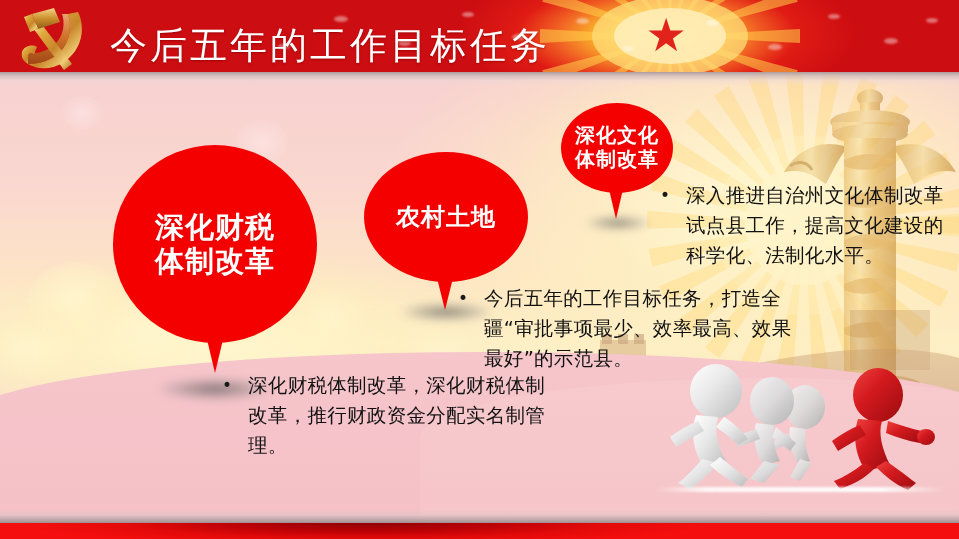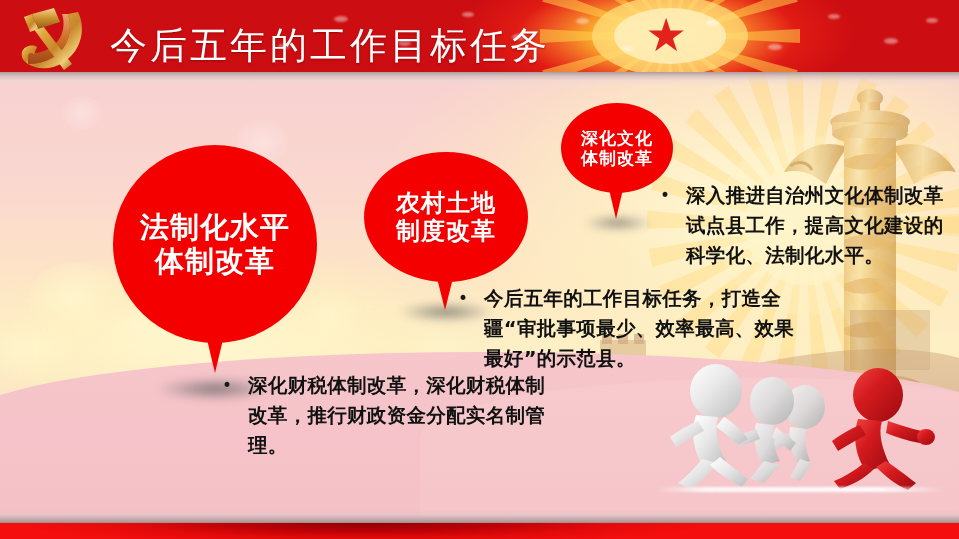--- a/index.html
+++ b/index.html
@@ -145,21 +145,21 @@
     filter:blur(4px);
   }
 
   
   .para{position:absolute;display:flex;}
   .para .bul{
     color:#1a1a1a;font-size:17px;line-height:28px;margin-right:16px;
     flex:0 0 auto;
   }
   .para .ptxt{
-    color:#111111;font-weight:bold;
+    color:#111111;font-weight:normal;
     font-size:19.5px;line-height:30px;letter-spacing:.3px;
   }
 
   
   .runners{position:absolute;left:650px;top:355px;width:309px;height:135px;}
   .ground-line{
     position:absolute;left:655px;top:487px;width:290px;height:5px;
     background:linear-gradient(to right, rgba(255,255,255,0) 0%, rgba(255,255,255,.85) 18%, rgba(255,255,255,.9) 78%, rgba(255,255,255,0) 100%);
     filter:blur(1px);
   }
@@ -372,42 +372,41 @@
 
     <div class="title">今后五年的工作目标任务</div>
   </div>
   <div class="hdr-shine"></div>
 
   <div class="bshadow" style="left:158px;top:378px;width:114px;height:22px;"></div>
   <div class="bubble" style="left:113px;top:145px;width:204px;height:240px;">
     <div class="tail" style="left:91px;top:182px;"></div>
     <div class="ball" style="width:204px;height:198px;">
       <div class="btxt" style="font-size:29px;">
-        <div>法制化水平</div>
+        <div>深化财税</div>
         <div>体制改革</div>
       </div>
     </div>
   </div>
 
   <div class="bshadow" style="left:400px;top:303px;width:92px;height:18px;"></div>
   <div class="bubble" style="left:364px;top:152px;width:164px;height:158px;">
     <div class="tail" style="left:71px;top:118px;border-left-width:10px;border-right-width:10px;border-top-width:40px;"></div>
     <div class="ball" style="width:164px;height:130px;">
       <div class="btxt" style="font-size:24px;">
         <div>农村土地</div>
-        <div>制度改革</div>
       </div>
     </div>
   </div>
 
   <div class="bshadow" style="left:585px;top:216px;width:66px;height:14px;"></div>
   <div class="bubble" style="left:561px;top:103px;width:112px;height:118px;">
     <div class="tail" style="left:47px;top:82px;border-left-width:8px;border-right-width:8px;border-top-width:34px;"></div>
     <div class="ball" style="width:112px;height:90px;">
-      <div class="btxt" style="font-size:17px;">
+      <div class="btxt" style="font-size:20px;">
         <div>深化文化</div>
         <div>体制改革</div>
       </div>
     </div>
   </div>
 
   <div class="para" style="left:660px;top:181px;width:296px;">
     <div class="bul">•</div>
     <div class="ptxt">深入推进自治州文化体制改革试点县工作，提高文化建设的科学化、法制化水平。</div>
   </div>

